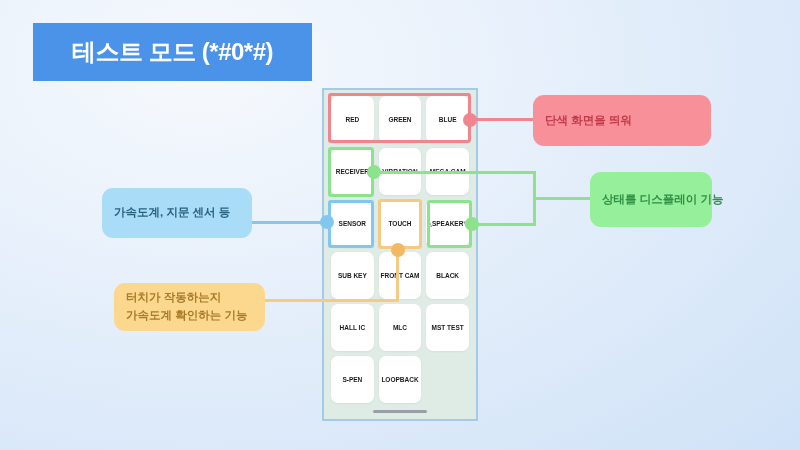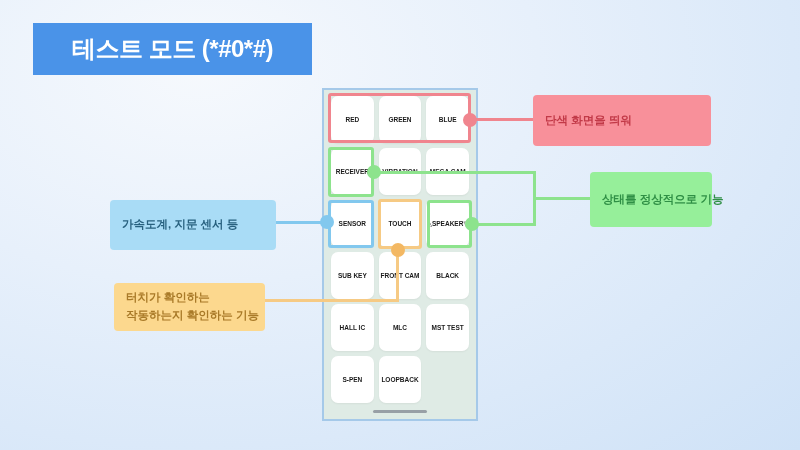--- a/index.html
+++ b/index.html
@@ -3,21 +3,21 @@
 <meta charset="utf-8">
 <style>
   * { margin:0; padding:0; box-sizing:border-box; }
   html,body { width:800px; height:450px; overflow:hidden; }
   body { font-family:"Liberation Sans","DejaVu Sans",sans-serif; }
   .stage {
     position:relative; width:800px; height:450px;
     background:radial-gradient(ellipse at 25% 15%, #f6f9fd 0%, #e7f0fb 40%, #cfe2f7 100%);
   }
   .title-box {
-    position:absolute; left:33px; top:23px; width:279px; height:52px;
+    position:absolute; left:33px; top:23px; width:279px; height:58px;
     background:#4a93e8; color:#ffffff; font-size:24px; font-weight:bold;
     display:flex; align-items:center; justify-content:center; white-space:nowrap;
     letter-spacing:-0.5px;
   }
   
   .phone {
     position:absolute; left:322px; top:88px; width:156px; height:333px;
     background:#dfebe5; border:2px solid #a5c9e9;
   }
   .grid {
@@ -54,27 +54,27 @@
   .l-org-h  { left:262px; top:299px; width:137px; height:3px; background:#f6ca84; }
   
   .dot { position:absolute; width:14px; height:14px; border-radius:50%; }
   .d-red { left:463px; top:113px; background:#f0858e; }
   .d-rcv { left:367px; top:165px; background:#8de38d; }
   .d-spk { left:465px; top:217px; background:#8de38d; }
   .d-sen { left:320px; top:215px; background:#82c8ee; }
   .d-tch { left:391px; top:243px; background:#f3b863; }
   
   .callout {
-    position:absolute; border-radius:4px; padding:7px 12px;
+    position:absolute; border-radius:11px; padding:7px 12px;
     display:flex; flex-direction:column; justify-content:center;
     font-size:11.5px; font-weight:bold; line-height:1.55; white-space:nowrap;
   }
   .c-display { left:533px; top:95px;  width:178px; height:51px; background:#f8909a; color:#c23a48; }
   .c-speaker { left:590px; top:172px; width:122px; height:55px; background:#96ef9a; color:#2f8f45; }
-  .c-sensor  { left:102px; top:200px; width:166px; height:50px; background:#a9dcf6; color:#28617f;margin-left:8px; }
+  .c-sensor  { left:102px; top:188px; width:150px; height:50px; background:#a9dcf6; color:#28617f; }
   .c-touch   { left:114px; top:283px; width:151px; height:48px; background:#fcd88e; color:#a97a28; }
 </style>
 </head>
 <body>
 
 <div class="stage">
 
   <div class="title-box">테스트 모드 (*#0*#)</div>
 
   <div class="phone">
@@ -118,23 +118,23 @@
   <div class="dot d-red"></div>
   <div class="dot d-rcv"></div>
   <div class="dot d-spk"></div>
   <div class="dot d-sen"></div>
   <div class="dot d-tch"></div>
 
   <div class="callout c-display">
     <div>단색 화면을 띄워</div>
   </div>
   <div class="callout c-speaker">
-    <div>상태를 정상적으로 기능</div>
+    <div>상태를 디스플레이 기능</div>
   </div>
   <div class="callout c-sensor">
     <div>가속도계, 지문 센서 등</div>
   </div>
   <div class="callout c-touch">
-    <div>터치가 확인하는</div>
-    <div>작동하는지 확인하는 기능</div>
+    <div>터치가 작동하는지</div>
+    <div>가속도계 확인하는 기능</div>
   </div>
 
 </div>
 
 </body></html>

